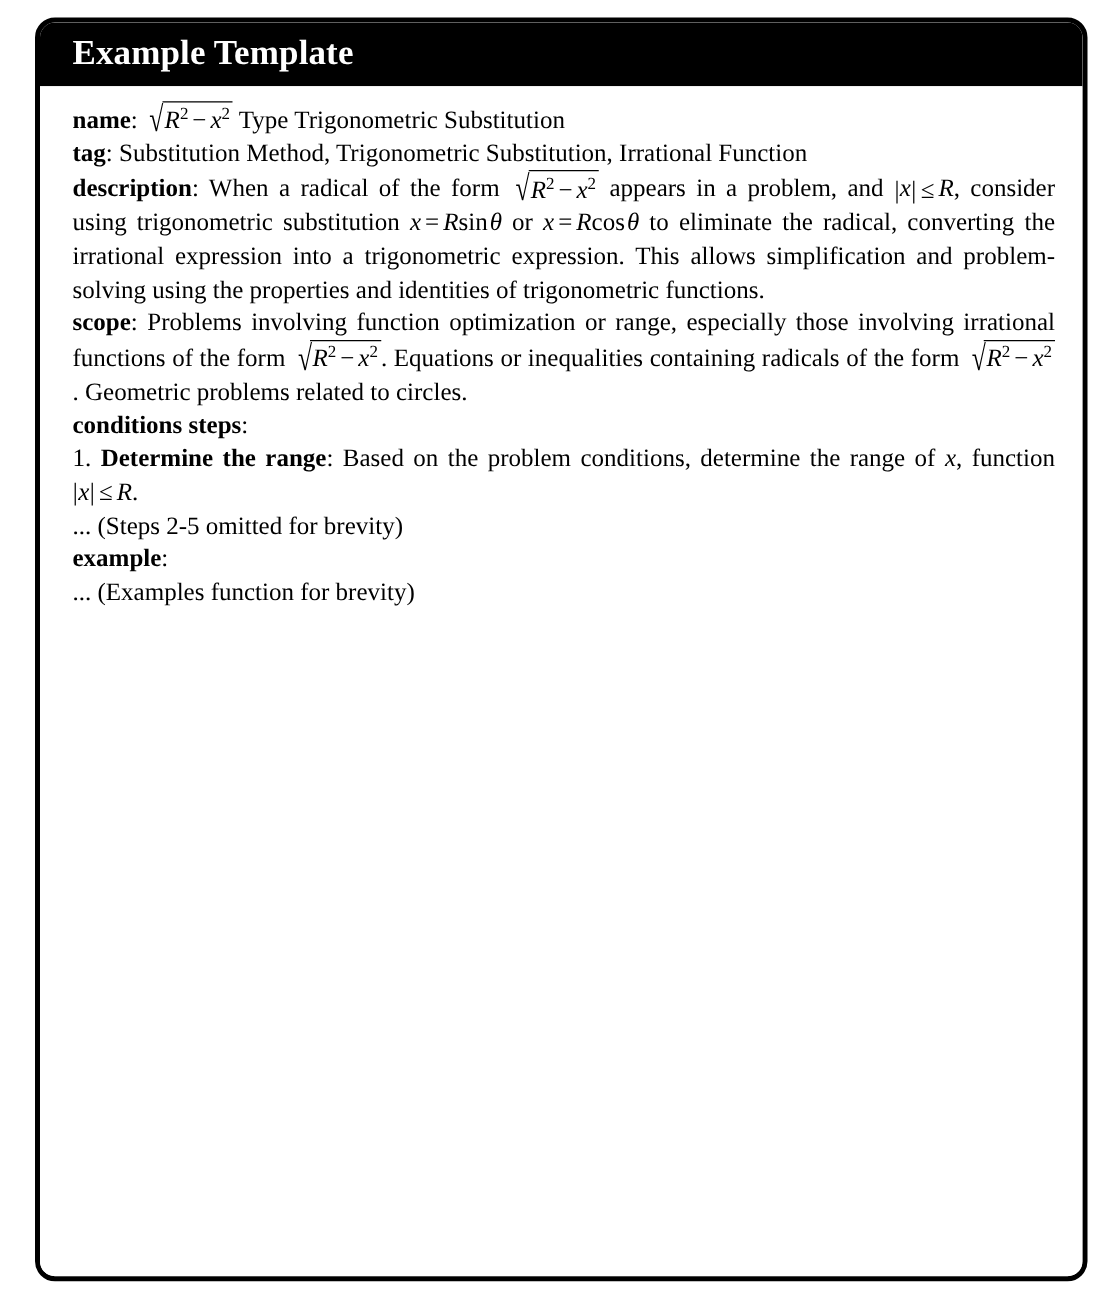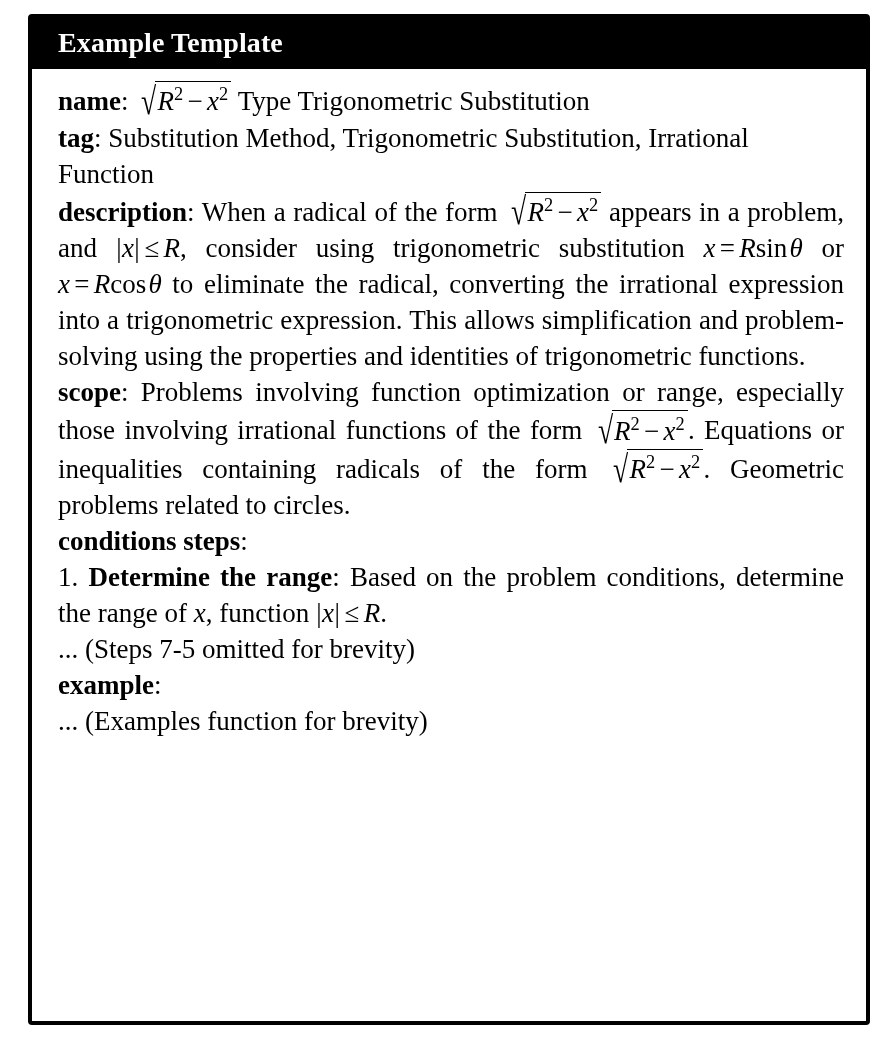--- a/index.html
+++ b/index.html
@@ -22,21 +22,21 @@
     background: #ffffff;
     box-sizing: border-box;
     padding: 14px 14px 14px 28px;
   }
 
   .tcolorbox {
     width: 100%;
     height: 100%;
     box-sizing: border-box;
     border: 4px solid #000000;
-    border-radius: 4px;
+    border-radius: 16px;
     background: #ffffff;
     overflow: hidden;
     display: flex;
     flex-direction: column;
   }
 
   .tcb-title {
     background: #000000;
     color: #ffffff;
     font-weight: bold;
@@ -45,21 +45,21 @@
     padding: 7px 0 9px 26px;
     letter-spacing: 0.1px;
     flex: 0 0 auto;
   }
 
   .tcb-body {
     flex: 1 1 auto;
     background: #ffffff;
     padding: 12px 22px 10px 26px;
     box-sizing: border-box;
-    font-size: 27px;
+    font-size: 20px;
     line-height: 1.335;
   }
 
   .field {
     margin: 0;
     padding: 0;
     text-align: justify;
     text-justify: inter-word;
     hyphens: manual;
     -webkit-hyphens: manual;
@@ -136,21 +136,21 @@
       <p class="field last-ragged"><span class="lbl">tag</span><span>: </span><span>Substitution Method, Trigonometric Substitution, Irrational Function</span></p>
 
       <p class="field"><span class="lbl">description</span><span>: </span><span>When a radical of the form </span><span class="math sqrt"><span class="radical">√</span><span class="radicand"><span class="mi">R</span><sup class="exp">2</sup><span class="mo">−</span><span class="mi">x</span><sup class="exp">2</sup></span></span><span> appears in a problem, and </span><span class="math"><span class="absbar">|</span><span class="mi">x</span><span class="absbar">|</span><span class="mo">≤</span><span class="mi">R</span></span><span>, consider using trigonometric substitution </span><span class="math"><span class="mi">x</span><span class="mo">=</span><span class="mi">R</span><span class="op">sin</span><span class="mi">θ</span></span><span> or </span><span class="math"><span class="mi">x</span><span class="mo">=</span><span class="mi">R</span><span class="op">cos</span><span class="mi">θ</span></span><span> to eliminate the radical, converting the irrational expression into a trigonometric expression. This allows simplification and problem-solving using the properties and identities of trigonometric functions.</span></p>
 
       <p class="field"><span class="lbl">scope</span><span>:  </span><span>Problems involving function optimization or range, especially those involving irrational functions of the form </span><span class="math sqrt"><span class="radical">√</span><span class="radicand"><span class="mi">R</span><sup class="exp">2</sup><span class="mo">−</span><span class="mi">x</span><sup class="exp">2</sup></span></span><span>. Equations or inequalities containing radicals of the form </span><span class="math sqrt"><span class="radical">√</span><span class="radicand"><span class="mi">R</span><sup class="exp">2</sup><span class="mo">−</span><span class="mi">x</span><sup class="exp">2</sup></span></span><span>. Geometric problems related to circles.</span></p>
 
       <p class="field last-ragged"><span class="lbl">conditions steps</span><span>:</span></p>
 
       <p class="field"><span>1. </span><span class="lbl">Determine the range</span><span>: </span><span>Based on the problem conditions, determine the range of </span><span class="math mi">x</span><span>, function </span><span class="math"><span class="absbar">|</span><span class="mi">x</span><span class="absbar">|</span><span class="mo">≤</span><span class="mi">R</span></span><span>.</span></p>
 
-      <p class="field last-ragged">... (Steps 7-5 omitted for brevity)</p>
+      <p class="field last-ragged">... (Steps 2-5 omitted for brevity)</p>
 
       <p class="field last-ragged"><span class="lbl">example</span><span>:</span></p>
 
       <p class="field last-ragged">... (Examples function for brevity)</p>
 
     </div>
   </div>
 </div>
 
 </body></html>

